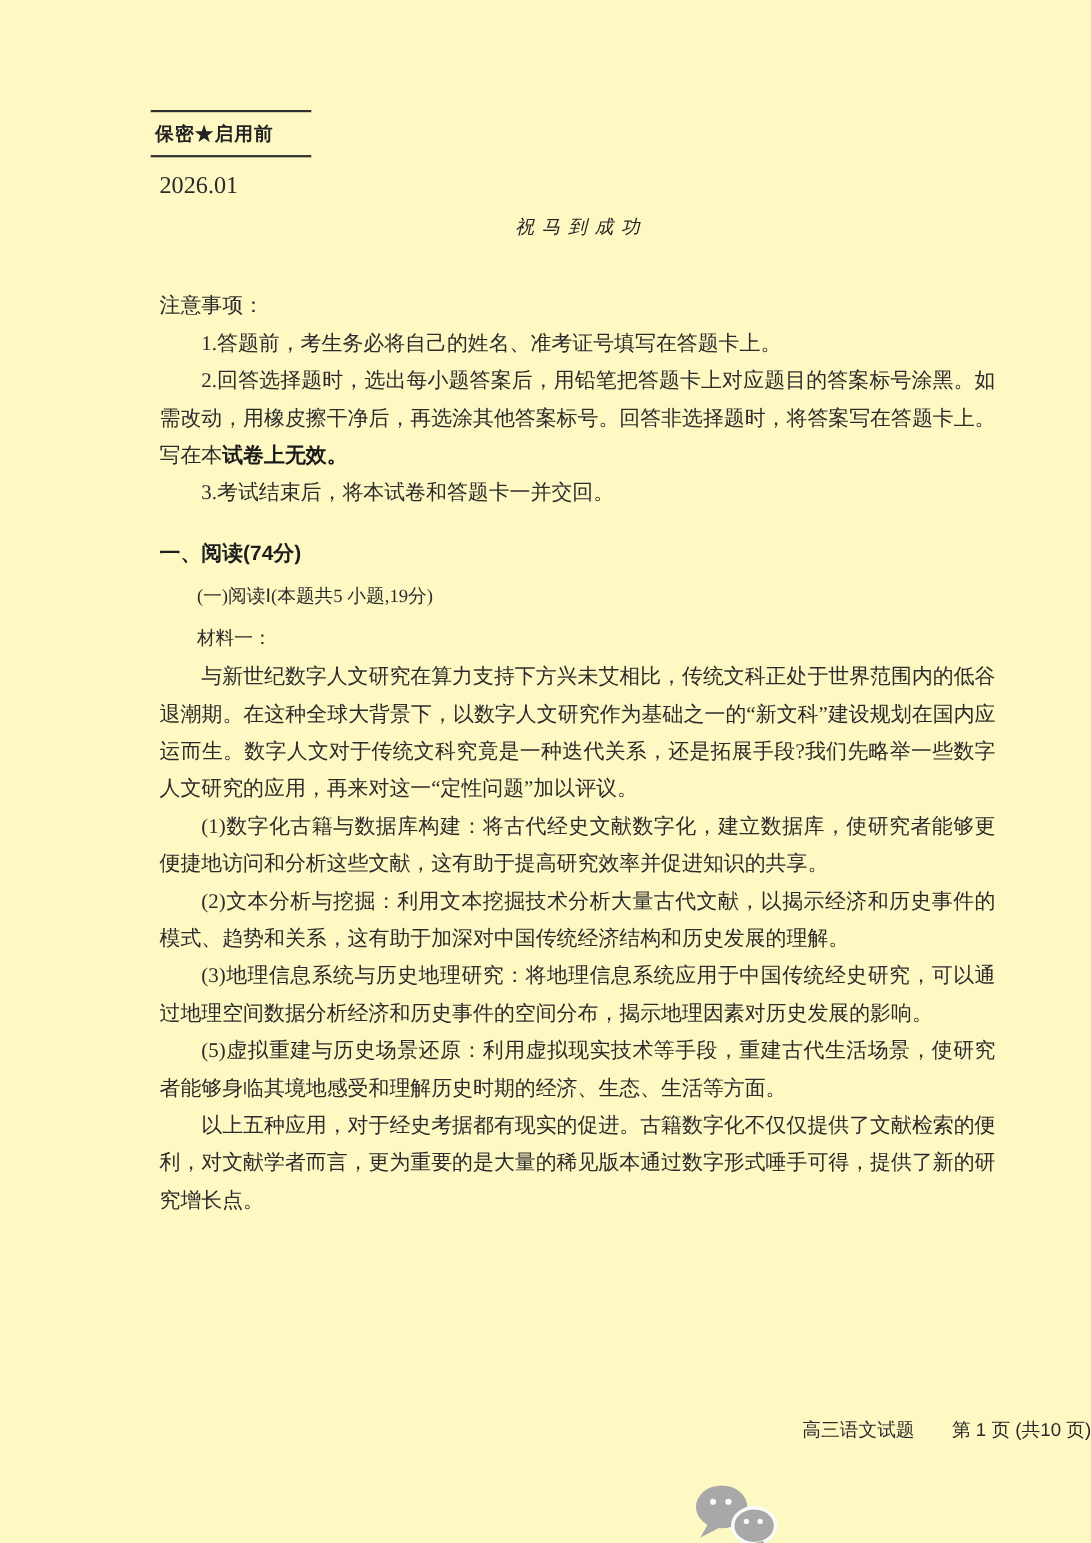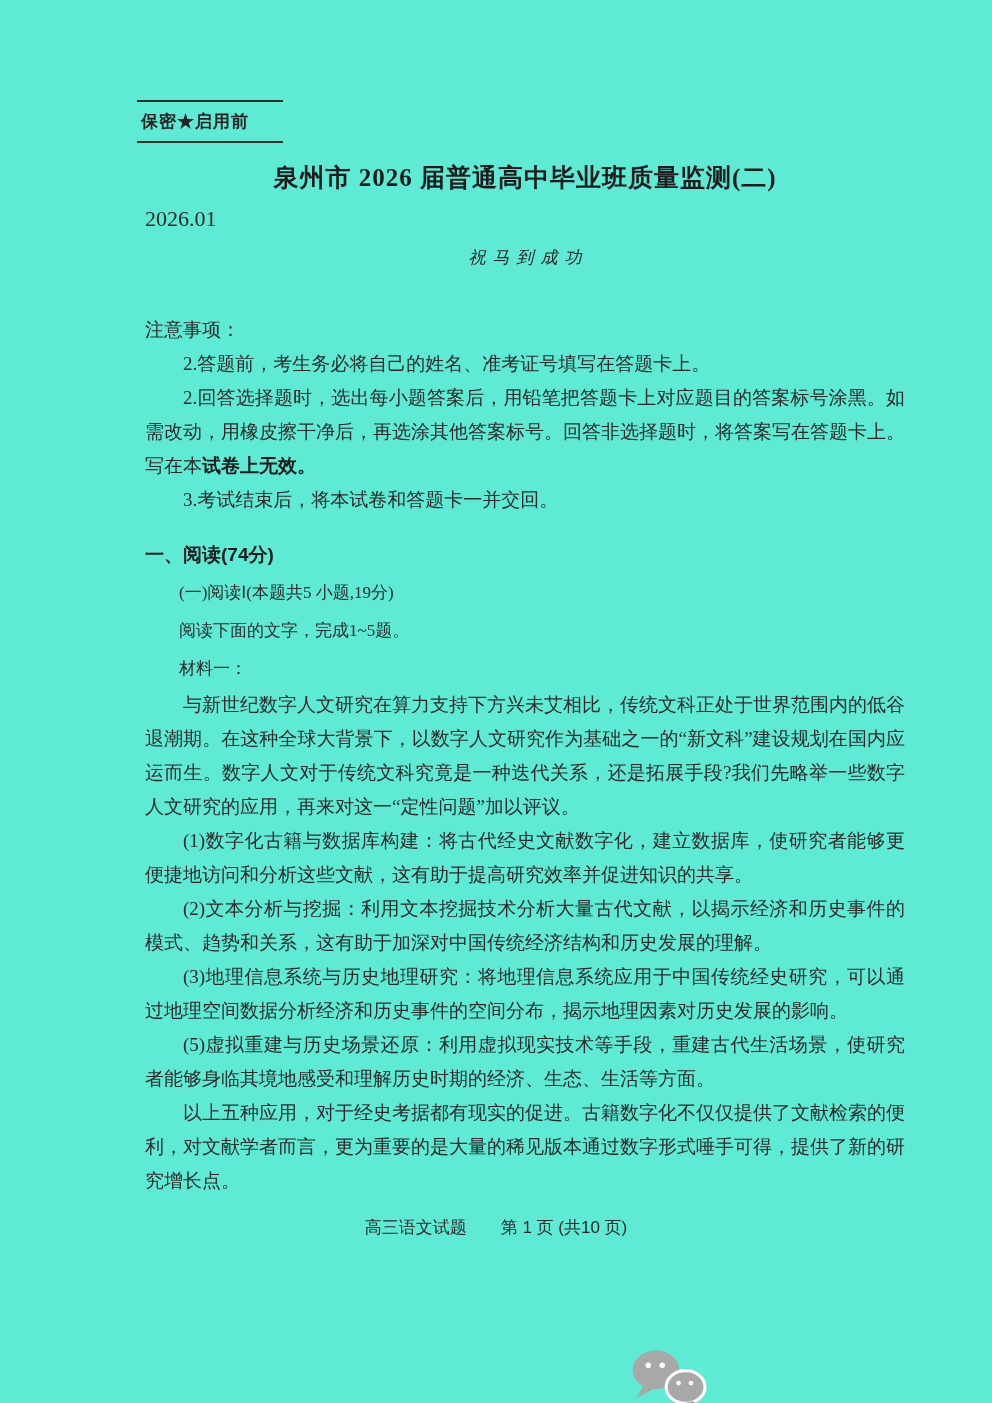--- a/index.html
+++ b/index.html
@@ -1,21 +1,21 @@
 <!DOCTYPE html>
 <html><head>
 <meta charset="utf-8">
 <style>
   html, body { margin: 0; padding: 0; background: #e9e9e9; }
   .page {
     position: relative;
     width: 992px;
     height: 1403px;
     margin: 0 auto;
-    background: #5eead4;
+    background: #fef9c3;
     box-sizing: border-box;
     padding: 100px 87px 0 145px;
     overflow: hidden;
     font-family: "Liberation Serif", serif;
     color: #2b2b2b;
   }
   .secret-box {
     display: inline-block;
     margin-left: -8px;
     border-top: 2px solid #2f2f2f;
@@ -88,23 +88,23 @@
   .material-body { margin-top: 2px; }
   .watermark {
     font-size: 17px;
     color: #6f6f6f;
     font-family: "Liberation Sans", sans-serif;
     letter-spacing: 0;
   }
   .footer {
     position: absolute;
     left: 0;
-    top: 1216px;
+    top: 1288px;
     width: 100%;
-    text-align: center;
+    text-align: right;
     font-family: "Liberation Sans", sans-serif;
     font-size: 17px;
     color: #2a2a2a;
   }
   .footer .gap { display: inline-block; width: 34px; }
   .wechat-logo {
     position: absolute;
     left: 618px;
     top: 1345px;
     width: 104px;
@@ -113,38 +113,36 @@
 </style>
 </head>
 <body>
 
 <div class="page">
 
   <div class="secret-box">
     <span>保密★启用前</span>
   </div>
 
-  <div class="exam-title">泉州市 2026 届普通高中毕业班质量监测(二)</div>
 
   <div class="exam-date">2026.01</div>
 
 
   <div class="motto">祝马到成功</div>
 
   <div class="notice bodytext">
     <div class="notice-heading">注意事项：</div>
-    <p class="para">2.答题前，考生务必将自己的姓名、准考证号填写在答题卡上。</p>
+    <p class="para">1.答题前，考生务必将自己的姓名、准考证号填写在答题卡上。</p>
     <p class="para"><span>2.回答选择题时，选出每小题答案后，用铅笔把答题卡上对应题目的答案标号涂黑。如需改动，用橡皮擦干净后，再选涂其他答案标号。回答非选择题时，将答案写在答题卡上。写在本</span><span class="notice-emphasis">试卷上无效。</span></p>
     <p class="para">3.考试结束后，将本试卷和答题卡一并交回。</p>
   </div>
 
   <div class="section-heading">一、阅读(74分)</div>
 
   <div class="sub-line">(一)阅读Ⅰ(本题共5 小题,19分)</div>
-  <div class="sub-line">阅读下面的文字，完成1~5题。</div>
   <div class="sub-line">材料一：</div>
 
   <div class="material-body">
     <p class="para">与新世纪数字人文研究在算力支持下方兴未艾相比，传统文科正处于世界范围内的低谷退潮期。在这种全球大背景下，以数字人文研究作为基础之一的“新文科”建设规划在国内应运而生。数字人文对于传统文科究竟是一种迭代关系，还是拓展手段?我们先略举一些数字人文研究的应用，再来对这一“定性问题”加以评议。</p>
     <p class="para">(1)数字化古籍与数据库构建：将古代经史文献数字化，建立数据库，使研究者能够更便捷地访问和分析这些文献，这有助于提高研究效率并促进知识的共享。</p>
     <p class="para">(2)文本分析与挖掘：利用文本挖掘技术分析大量古代文献，以揭示经济和历史事件的模式、趋势和关系，这有助于加深对中国传统经济结构和历史发展的理解。</p>
     <p class="para">(3)地理信息系统与历史地理研究：将地理信息系统应用于中国传统经史研究，可以通过地理空间数据分析经济和历史事件的空间分布，揭示地理因素对历史发展的影响。</p>
     <p class="para">(5)虚拟重建与历史场景还原：利用虚拟现实技术等手段，重建古代生活场景，使研究者能够身临其境地感受和理解历史时期的经济、生态、生活等方面。</p>
     <p class="para">以上五种应用，对于经史考据都有现实的促进。古籍数字化不仅仅提供了文献检索的便利，对文献学者而言，更为重要的是大量的稀见版本通过数字形式唾手可得，提供了新的研究增长点。</p>
   </div>

